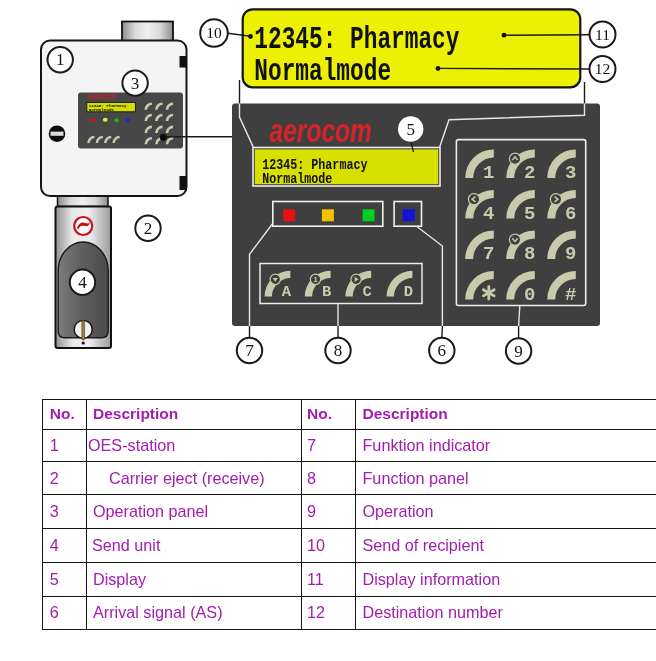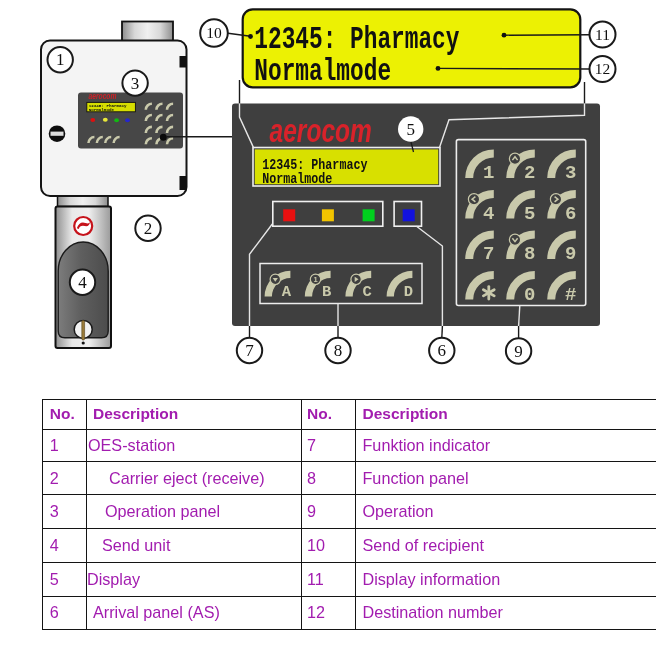--- a/index.html
+++ b/index.html
@@ -211,36 +211,36 @@
           <td style="padding-left:6px">Funktion indicator</td>
         </tr>
         <tr style="height:33.1px">
           <td style="padding-left:7px">2</td>
           <td style="padding-left:22px">Carrier eject (receive)</td>
           <td style="padding-left:5px">8</td>
           <td style="padding-left:6px">Function panel</td>
         </tr>
         <tr style="height:33.7px">
           <td style="padding-left:7px">3</td>
-          <td style="padding-left:18px">Operation panel</td>
+          <td style="padding-left:6px">Operation panel</td>
           <td style="padding-left:5px">9</td>
           <td style="padding-left:6px">Operation</td>
         </tr>
         <tr style="height:33.7px">
           <td style="padding-left:7px">4</td>
-          <td style="padding-left:15px">Send unit</td>
+          <td style="padding-left:5px">Send unit</td>
           <td style="padding-left:5px">10</td>
           <td style="padding-left:6px">Send of recipient</td>
         </tr>
         <tr style="height:33.7px">
           <td style="padding-left:7px">5</td>
-          <td style="">Display</td>
+          <td style="padding-left:6px">Display</td>
           <td style="padding-left:5px">11</td>
           <td style="padding-left:6px">Display information</td>
         </tr>
         <tr style="height:33.7px">
           <td style="padding-left:7px">6</td>
-          <td style="padding-left:6px">Arrival panel (AS)</td>
+          <td style="padding-left:6px">Arrival signal (AS)</td>
           <td style="padding-left:5px">12</td>
           <td style="padding-left:6px">Destination number</td>
         </tr>
       </tbody>
     </table>
 </div>
 </body></html>

